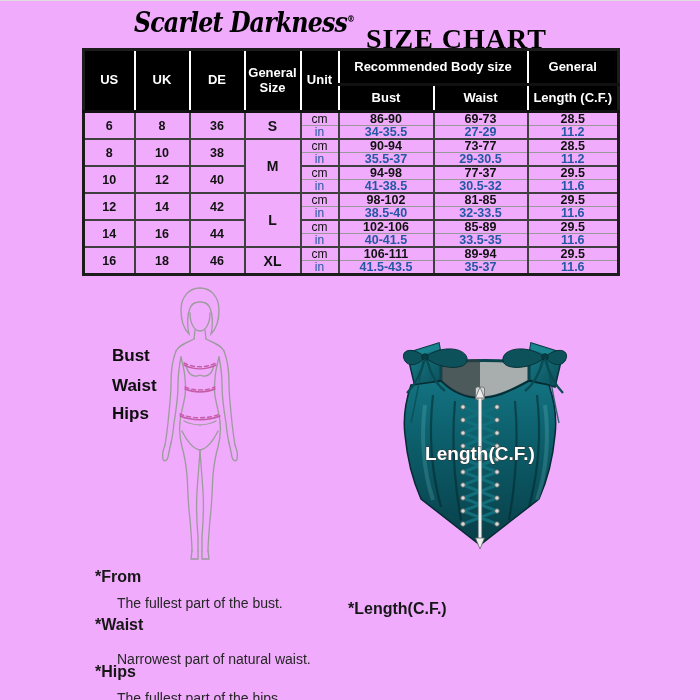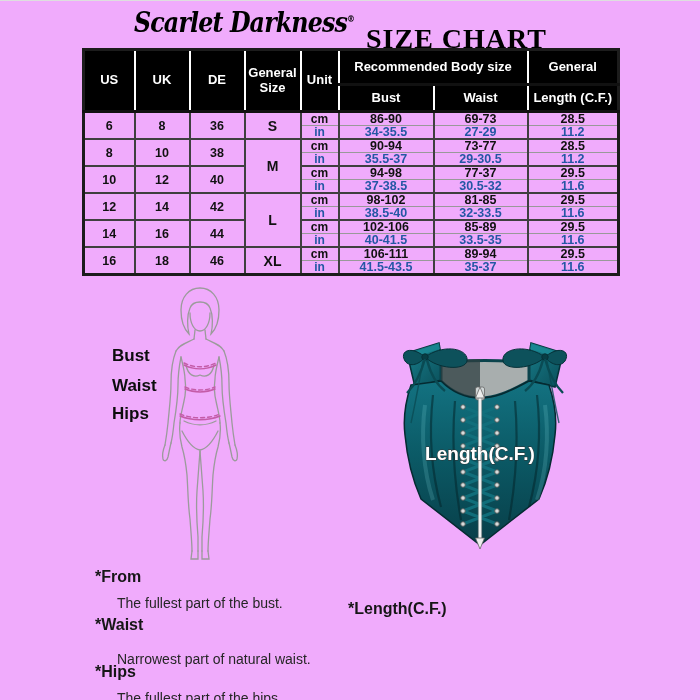--- a/index.html
+++ b/index.html
@@ -22,21 +22,21 @@
   table.size th{background:#000;color:#fff;font-weight:bold;font-size:13px;
          border:2px solid #fff;padding:0;line-height:1.15;}
   table.size thead tr:first-child th{height:32px;}
   table.size thead tr:last-child th{height:24px;}
   table.size th.small{font-size:13px;}
   table.size thead th{border-bottom:3px solid #111;}
   table.size td{border-left:2px solid #3f3f3f;border-top:2px solid #3f3f3f;
          text-align:center;vertical-align:middle;padding:0;height:12px;line-height:12px;
          font-size:12.5px;font-weight:bold;color:#111;}
   table.size tr.row-in td{color:#2457a4;border-top:1px solid #999;}
-  table.size td.cell-unit{font-weight:700;font-size:12px;}
+  table.size td.cell-unit{font-weight:400;font-size:12px;}
   table.size td.cell-general{font-size:14px;color:#111;}
   table.size td[rowspan]{color:#111;}
 
   
   .figlabel{position:absolute;left:112px;font-weight:bold;font-size:17px;color:#0d0d0d;}
   .svgbox{position:absolute;}
 
   
   .note-term{position:absolute;font-weight:bold;font-size:16px;color:#161616;white-space:nowrap;}
   .note-def{position:absolute;font-size:14px;color:#262626;line-height:22px;}
@@ -114,21 +114,21 @@
           <td rowspan="2" class="cell-us">10</td>
           <td rowspan="2" class="cell-uk">12</td>
           <td rowspan="2" class="cell-de">40</td>
           <td class="cell-unit">cm</td>
           <td class="cell-bust">94-98</td>
           <td class="cell-waist">77-37</td>
           <td class="cell-length">29.5</td>
         </tr>
         <tr class="row-in">
           <td class="cell-unit">in</td>
-          <td class="cell-bust">37-38.5</td>
+          <td class="cell-bust">41-38.5</td>
           <td class="cell-waist">30.5-32</td>
           <td class="cell-length">11.6</td>
         </tr>
         <tr class="row-cm entry-start">
           <td rowspan="2" class="cell-us">12</td>
           <td rowspan="2" class="cell-uk">14</td>
           <td rowspan="2" class="cell-de">42</td>
           <td rowspan="4" class="cell-general">L</td>
           <td class="cell-unit">cm</td>
           <td class="cell-bust">98-102</td>

